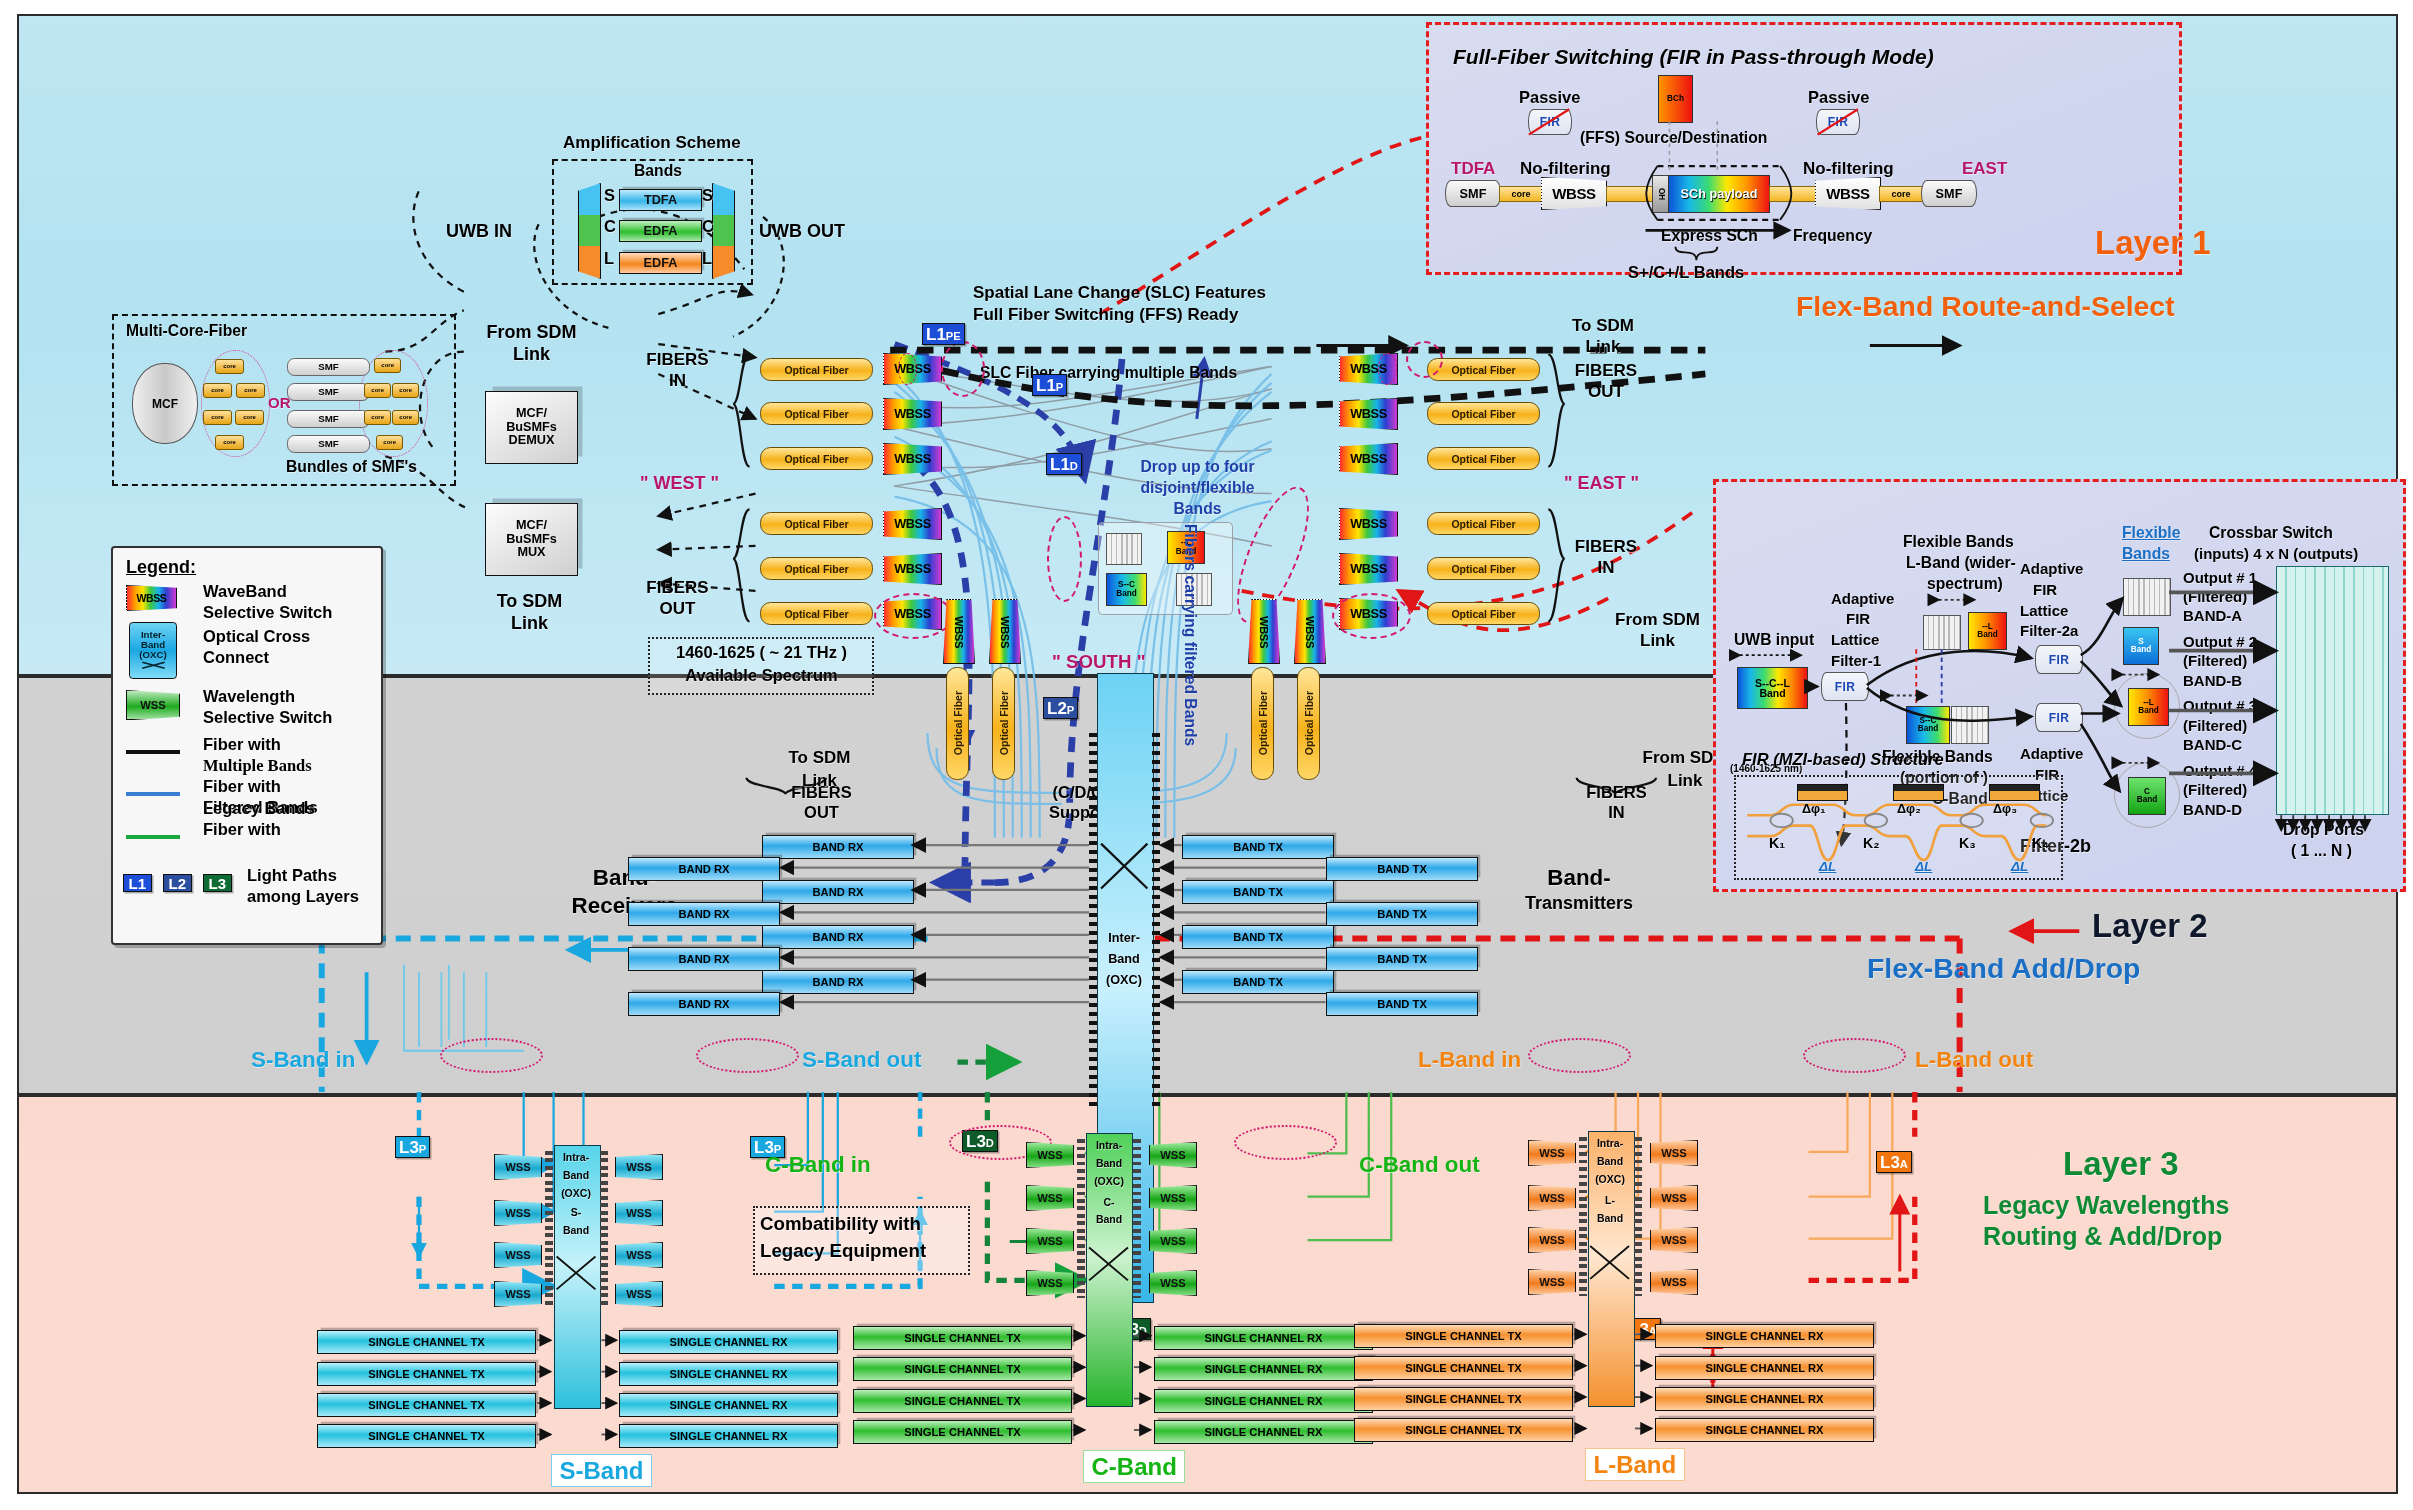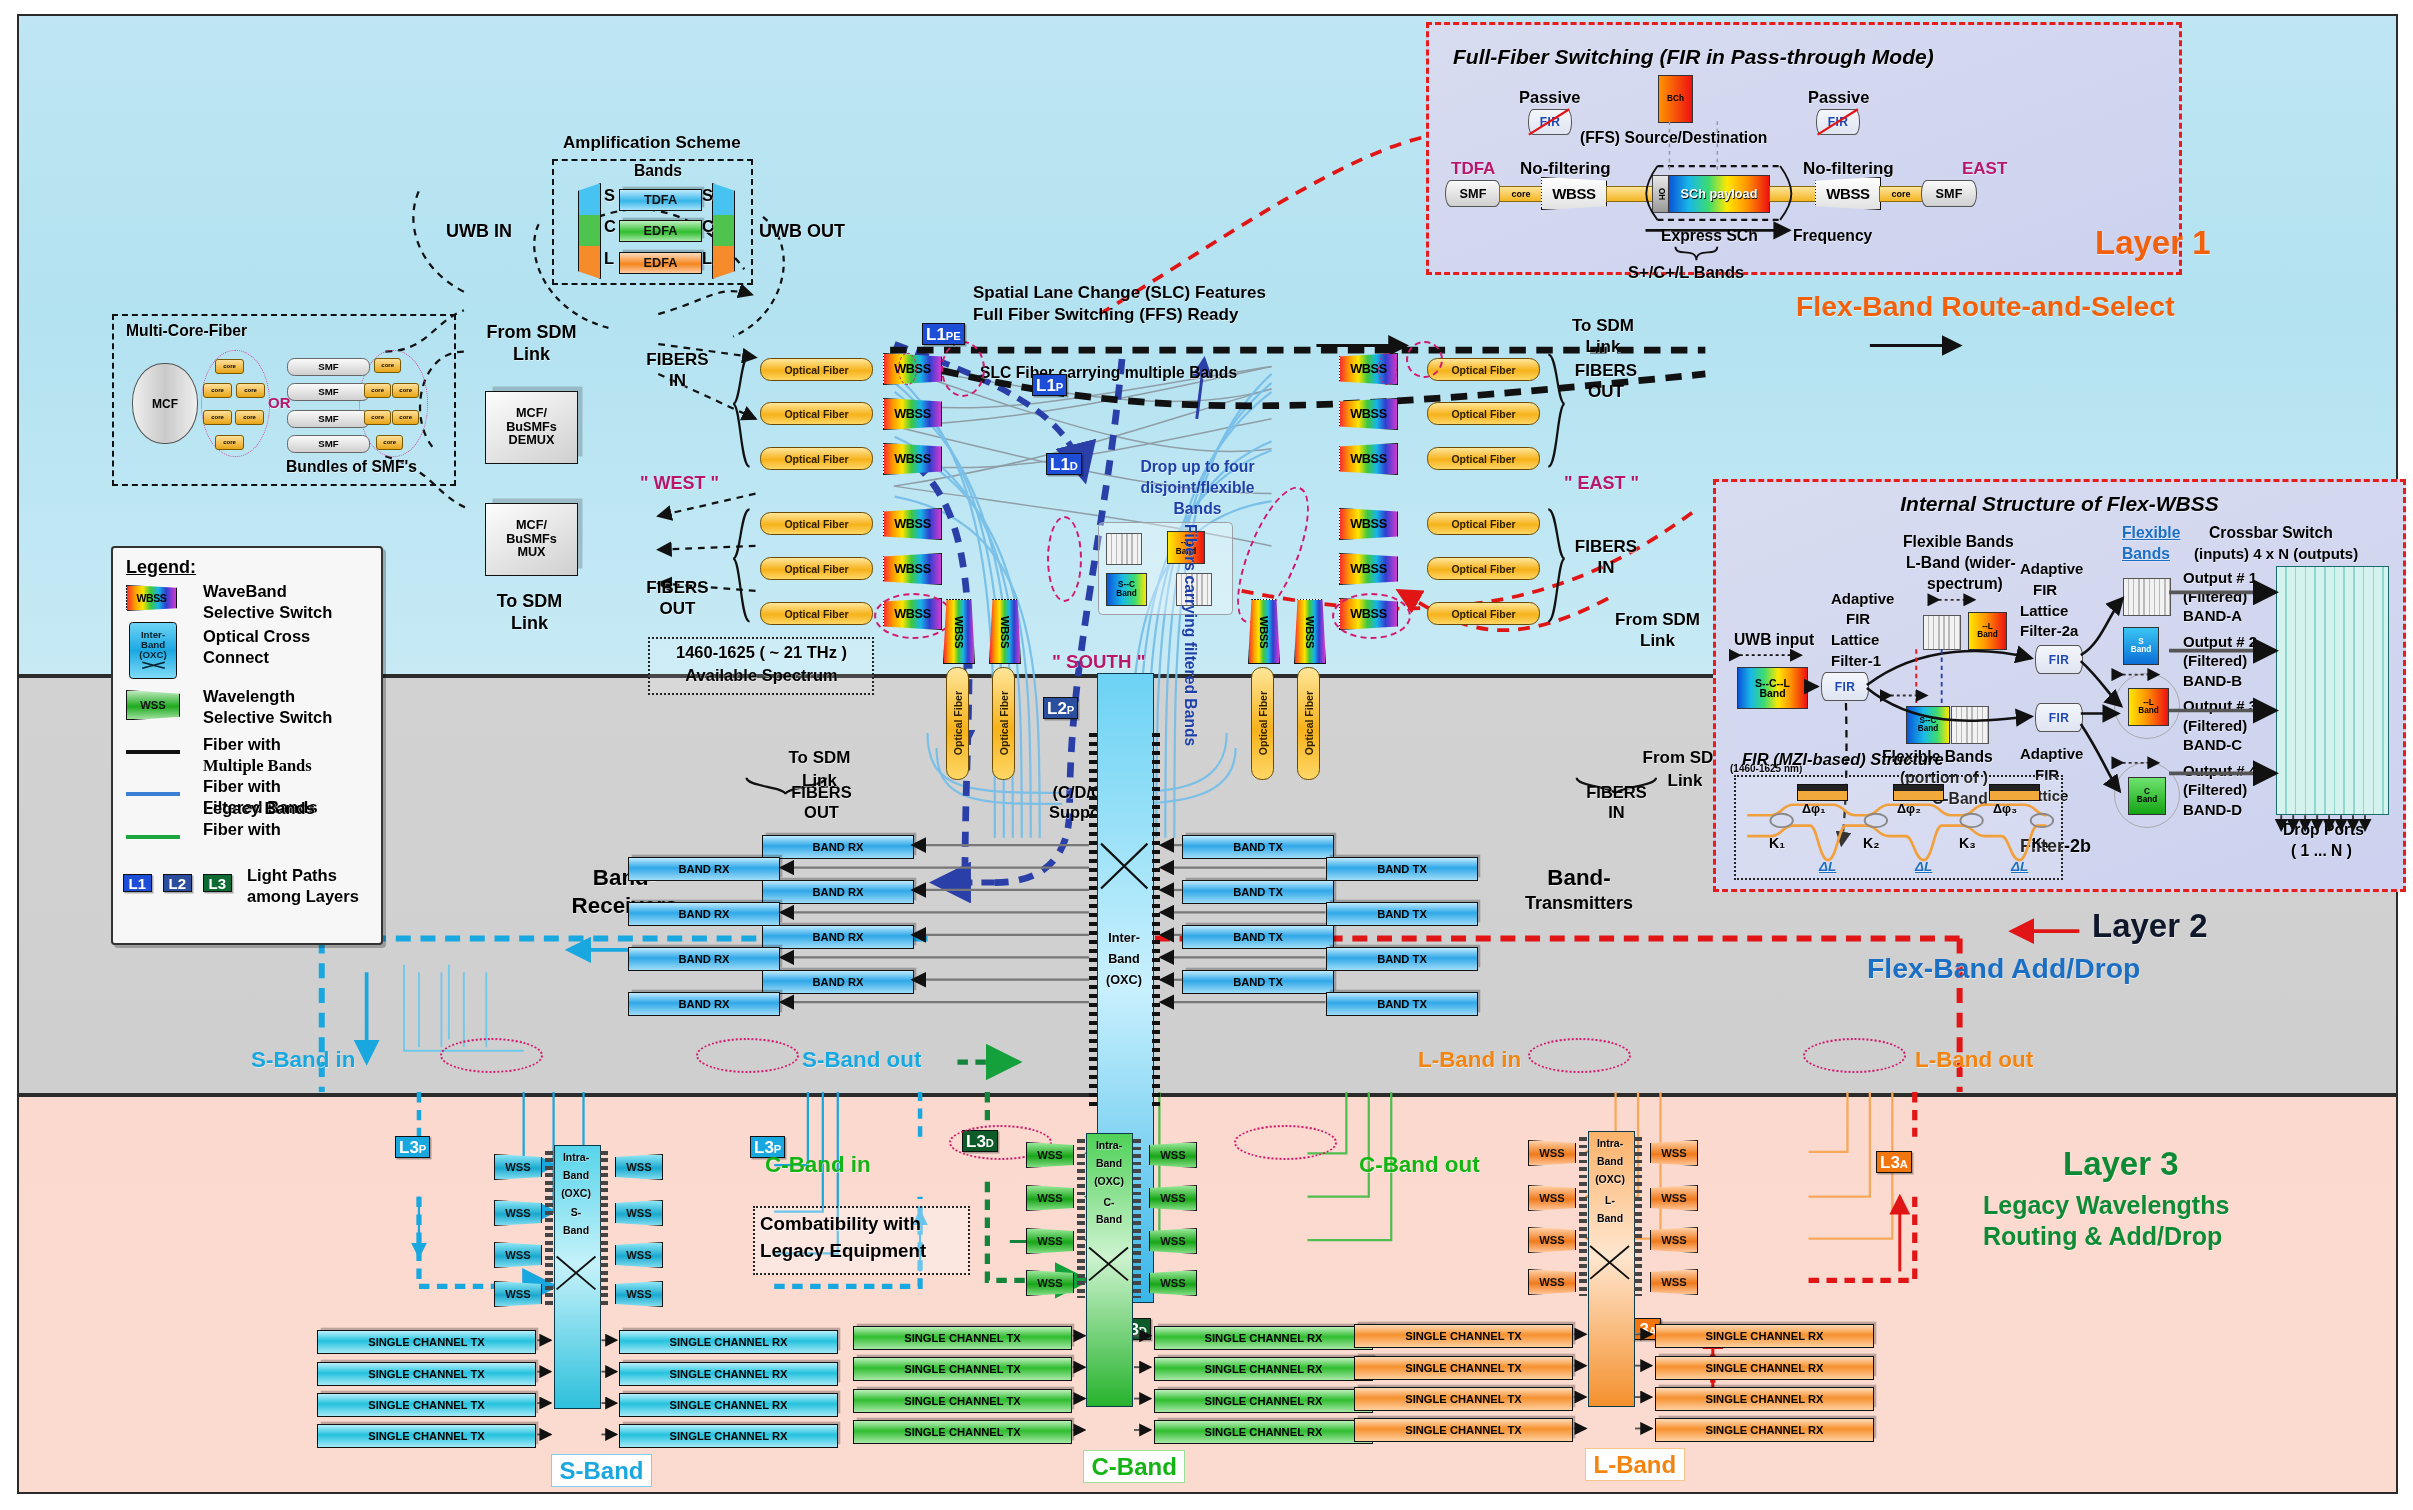--- a/index.html
+++ b/index.html
@@ -608,21 +608,20 @@
     <path d="M2200 308 L2392 308" stroke="#111" stroke-width="3.5" fill="none" marker-end="url(#ab)"></path>
     <path d="M2240 330 C2240 344 2268 330 2268 348 C2268 330 2296 344 2296 330" stroke="#111" stroke-width="2.5" fill="none"></path>
     <path d="M2232 162 L2232 232" stroke="#999" stroke-width="2" stroke-dasharray="5 5" fill="none"></path>
     <path d="M2296 162 L2296 232" stroke="#999" stroke-width="2" stroke-dasharray="5 5" fill="none"></path>
   </svg>
   <div class="lbl" style="left:1661px;top:227px;font-size:15.7px;">Express SCh</div>
   <div class="lbl" style="left:1793px;top:227px;font-size:15.7px;">Frequency</div>
   <div class="lbl" style="left:1628px;top:263px;font-size:16.5px;">S+/C+/L Bands</div>
 
   <div class="reddash" style="left:1713px;top:479px;width:693px;height:413px;"></div>
-  <div class="lbl ctr" style="left:1743px;top:492px;font-size:21px;font-style:italic;width:633px;">Internal Structure of Flex-WBSS</div>
 
   <div class="lbl" style="left:2122px;top:524px;font-size:15.7px;color:#1a6fc4;text-decoration:underline;">Flexible</div>
   <div class="lbl" style="left:2122px;top:545px;font-size:15.7px;color:#1a6fc4;text-decoration:underline;">Bands</div>
   <div class="lbl" style="left:2209px;top:524px;font-size:15.7px;">Crossbar Switch</div>
   <div class="lbl" style="left:2194px;top:545px;font-size:15px;">(inputs) 4 x N (outputs)</div>
 
   <div class="lbl" style="left:1903px;top:533px;font-size:15.7px;">Flexible Bands</div>
   <div class="lbl" style="left:1906px;top:554px;font-size:15.7px;">L-Band (wider-</div>
   <div class="lbl" style="left:1927px;top:575px;font-size:15.7px;">spectrum)</div>
 

